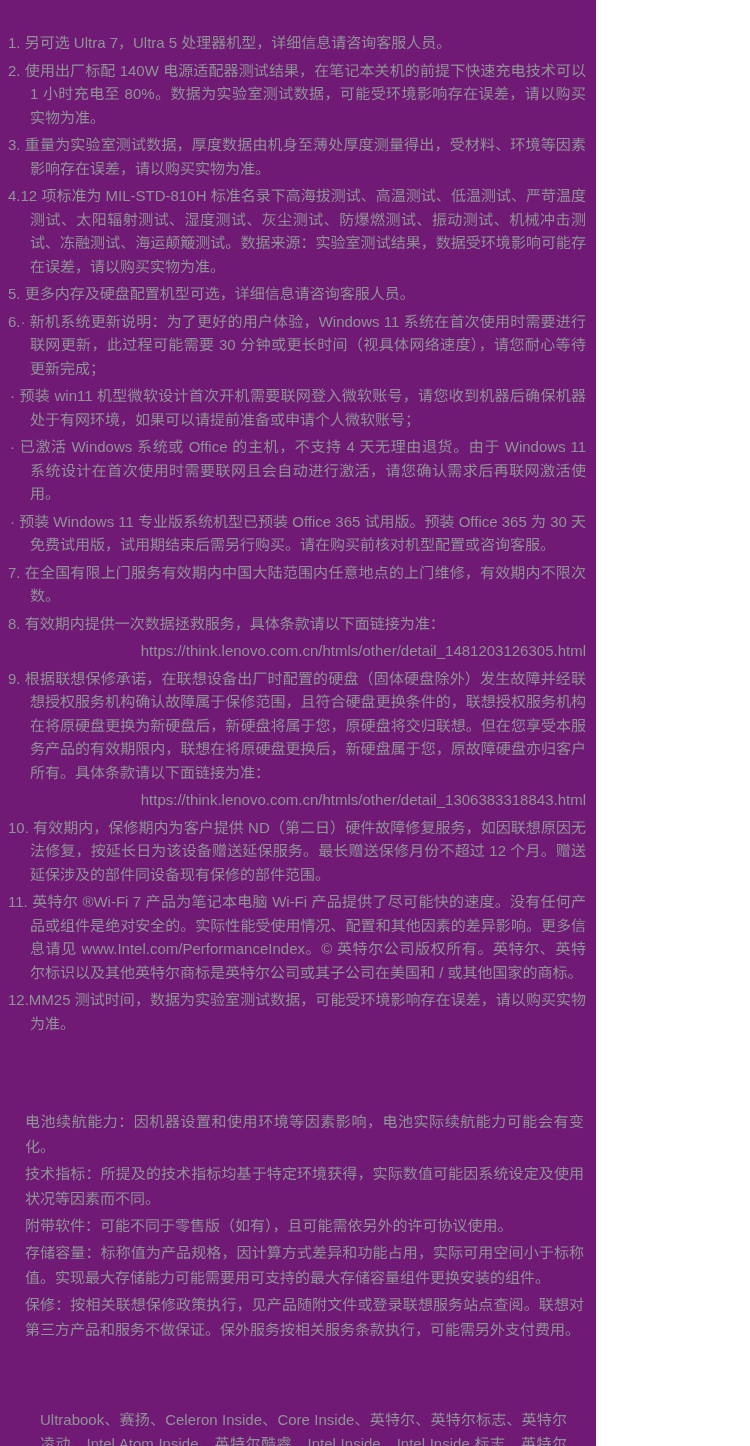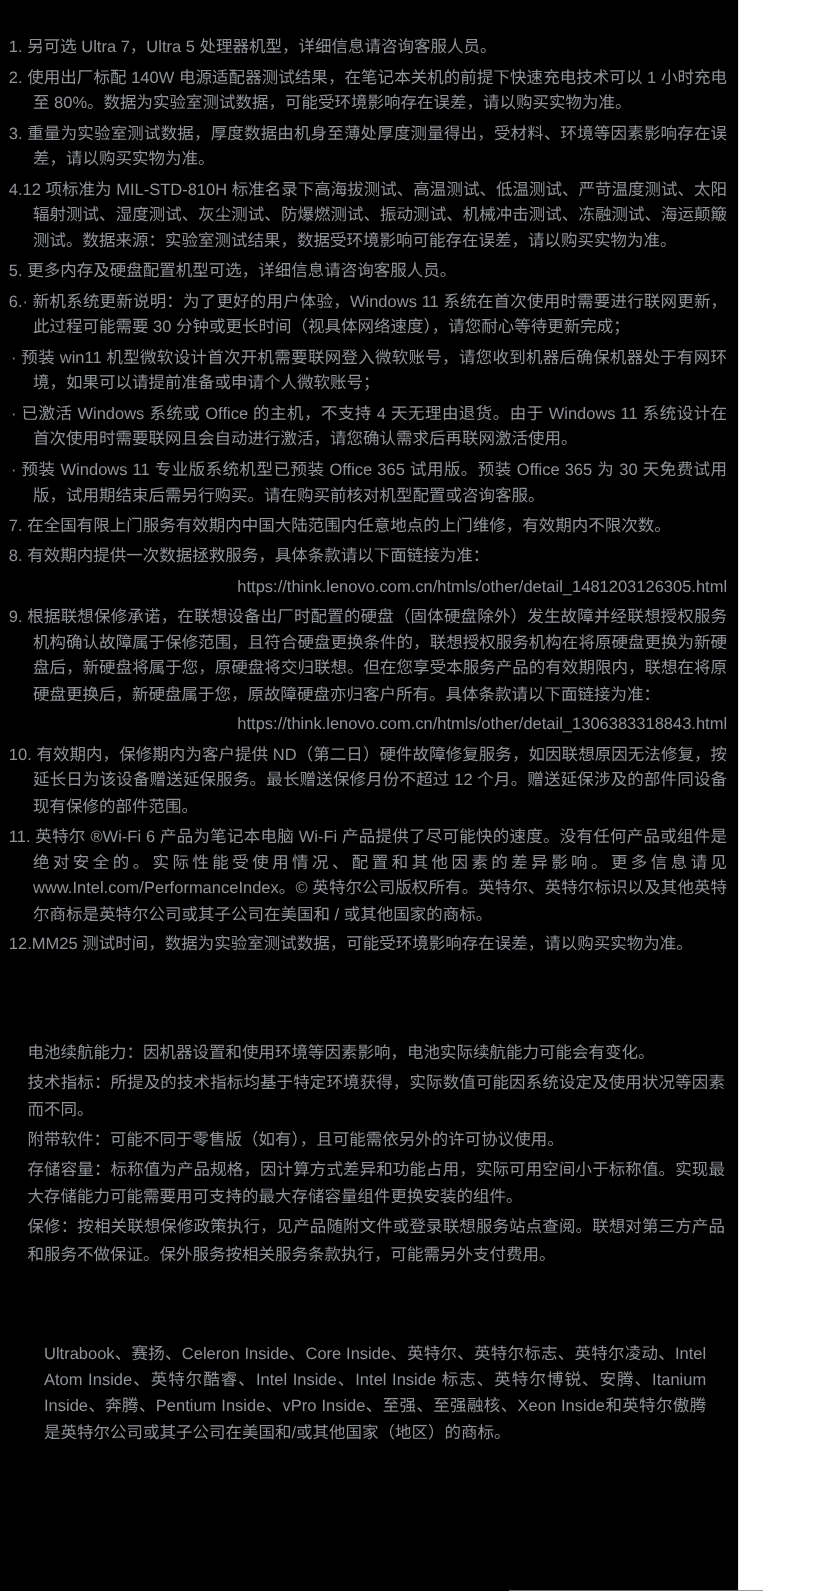--- a/index.html
+++ b/index.html
@@ -8,23 +8,23 @@
   }
   body {
     width: 750px;
     height: 1446px;
     background: #ffffff;
     overflow: hidden;
     font-family: "Liberation Sans", "DejaVu Sans", sans-serif;
     color: #8f9296;
   }
   .page {
-    width: 671px;
+    width: 596px;
     height: 1446px;
-    background: #000000;
+    background: #701a75;
   }
   section {
     box-sizing: border-box;
   }
   .notes {
     padding: 31px 10px 0 8px;
     font-size: 15px;
     line-height: 23.5px;
     text-align: justify;
   }
@@ -80,21 +80,21 @@
     <p class="note-item">6.· 新机系统更新说明：为了更好的用户体验，Windows 11 系统在首次使用时需要进行联网更新，此过程可能需要 30 分钟或更长时间（视具体网络速度），请您耐心等待更新完成；</p>
     <p class="note-bullet">· 预装 win11 机型微软设计首次开机需要联网登入微软账号，请您收到机器后确保机器处于有网环境，如果可以请提前准备或申请个人微软账号；</p>
     <p class="note-bullet">· 已激活 Windows 系统或 Office 的主机，不支持 4 天无理由退货。由于 Windows 11 系统设计在首次使用时需要联网且会自动进行激活，请您确认需求后再联网激活使用。</p>
     <p class="note-bullet">· 预装 Windows 11 专业版系统机型已预装 Office 365 试用版。预装 Office 365 为 30 天免费试用版，试用期结束后需另行购买。请在购买前核对机型配置或咨询客服。</p>
     <p class="note-item">7. 在全国有限上门服务有效期内中国大陆范围内任意地点的上门维修，有效期内不限次数。</p>
     <p class="note-item">8. 有效期内提供一次数据拯救服务，具体条款请以下面链接为准：</p>
     <p class="note-link">https://think.lenovo.com.cn/htmls/other/detail_1481203126305.html</p>
     <p class="note-item">9. 根据联想保修承诺，在联想设备出厂时配置的硬盘（固体硬盘除外）发生故障并经联想授权服务机构确认故障属于保修范围，且符合硬盘更换条件的，联想授权服务机构在将原硬盘更换为新硬盘后，新硬盘将属于您，原硬盘将交归联想。但在您享受本服务产品的有效期限内，联想在将原硬盘更换后，新硬盘属于您，原故障硬盘亦归客户所有。具体条款请以下面链接为准：</p>
     <p class="note-link">https://think.lenovo.com.cn/htmls/other/detail_1306383318843.html</p>
     <p class="note-item">10. 有效期内，保修期内为客户提供 ND（第二日）硬件故障修复服务，如因联想原因无法修复，按延长日为该设备赠送延保服务。最长赠送保修月份不超过 12 个月。赠送延保涉及的部件同设备现有保修的部件范围。</p>
-    <p class="note-item">11. 英特尔 ®Wi-Fi 6 产品为笔记本电脑 Wi-Fi 产品提供了尽可能快的速度。没有任何产品或组件是绝对安全的。实际性能受使用情况、配置和其他因素的差异影响。更多信息请见 www.Intel.com/PerformanceIndex。© 英特尔公司版权所有。英特尔、英特尔标识以及其他英特尔商标是英特尔公司或其子公司在美国和 / 或其他国家的商标。</p>
+    <p class="note-item">11. 英特尔 ®Wi-Fi 7 产品为笔记本电脑 Wi-Fi 产品提供了尽可能快的速度。没有任何产品或组件是绝对安全的。实际性能受使用情况、配置和其他因素的差异影响。更多信息请见 www.Intel.com/PerformanceIndex。© 英特尔公司版权所有。英特尔、英特尔标识以及其他英特尔商标是英特尔公司或其子公司在美国和 / 或其他国家的商标。</p>
     <p class="note-item">12.MM25 测试时间，数据为实验室测试数据，可能受环境影响存在误差，请以购买实物为准。</p>
   </section>
 
   <section class="statements">
     <p>电池续航能力：因机器设置和使用环境等因素影响，电池实际续航能力可能会有变化。</p>
     <p>技术指标：所提及的技术指标均基于特定环境获得，实际数值可能因系统设定及使用状况等因素而不同。</p>
     <p>附带软件：可能不同于零售版（如有），且可能需依另外的许可协议使用。</p>
     <p>存储容量：标称值为产品规格，因计算方式差异和功能占用，实际可用空间小于标称值。实现最大存储能力可能需要用可支持的最大存储容量组件更换安装的组件。</p>
     <p>保修：按相关联想保修政策执行，见产品随附文件或登录联想服务站点查阅。联想对第三方产品和服务不做保证。保外服务按相关服务条款执行，可能需另外支付费用。</p>
   </section>

